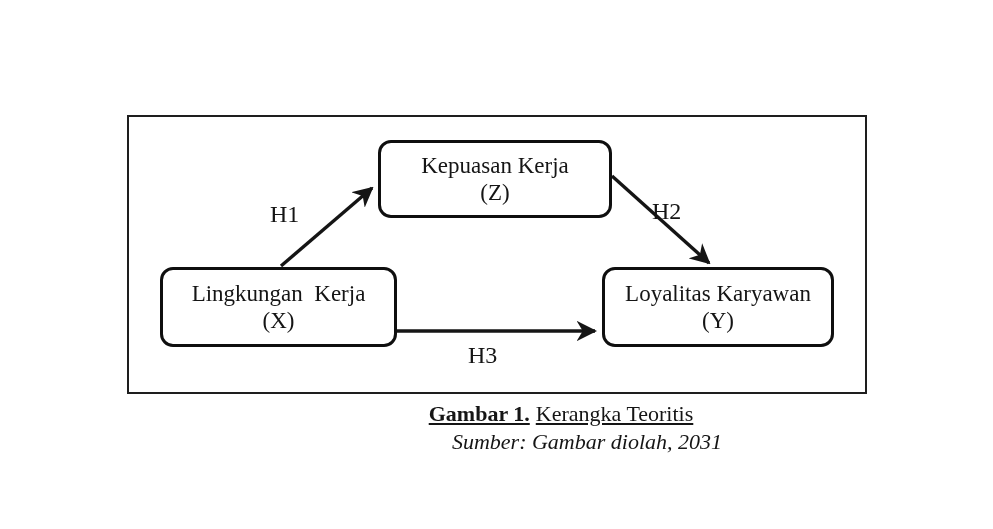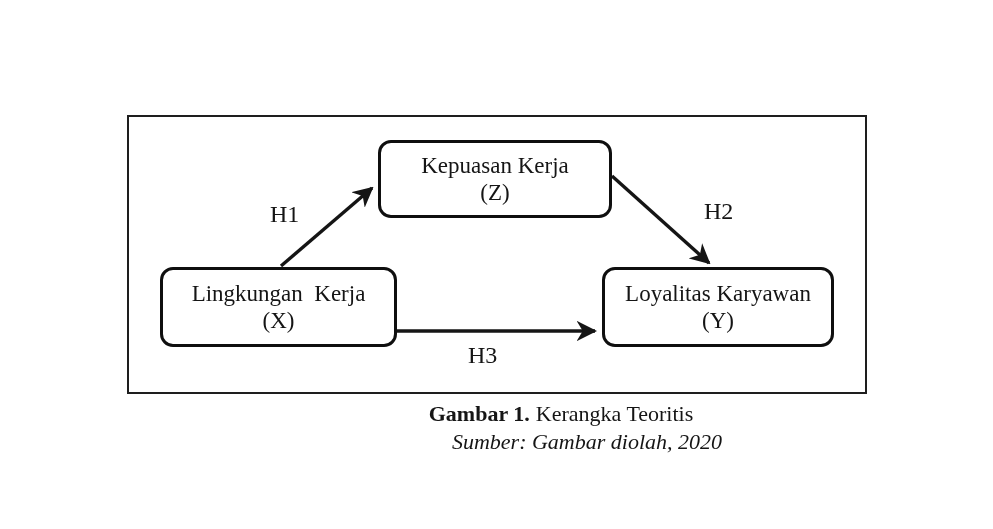--- a/index.html
+++ b/index.html
@@ -54,30 +54,30 @@
   }
   .edge-label {
     position: absolute;
     width: 60px;
     text-align: left;
     font-size: 24px;
     line-height: 26px;
     z-index: 3;
   }
   .edge-label-h1 { left: 270px; top: 201px; }
-  .edge-label-h2 { left: 704px; top: 198px; }
+  .edge-label-h2 { left: 652px; top: 198px; }
   .edge-label-h3 { left: 468px; top: 342px; }
   .caption-line {
     position: absolute;
     width: 400px;
     text-align: center;
     font-size: 22px;
     line-height: 26px;
   }
-  .caption-title { left: 361px; top: 401px; }
+  .caption-title { left: 361px; top: 401px; text-decoration: underline; }
   .caption-title .fig-label { font-weight: bold; margin-right: 6px; }
   .caption-source { left: 387px; top: 429px; font-style: italic; }
 </style>
 </head>
 <body>
 
 <div class="canvas">
 
   <div class="frame"></div>
 
@@ -109,16 +109,16 @@
 
   <div class="edge-label edge-label-h1">H1</div>
   <div class="edge-label edge-label-h2">H2</div>
   <div class="edge-label edge-label-h3">H3</div>
 
   <div class="caption-line caption-title">
     <span class="fig-label">Gambar 1.</span><span>Kerangka Teoritis</span>
   </div>
 
   <div class="caption-line caption-source">
-    <span>Sumber: Gambar diolah, 2020</span>
+    <span>Sumber: Gambar diolah, 2031</span>
   </div>
 
 </div>
 
 </body></html>

